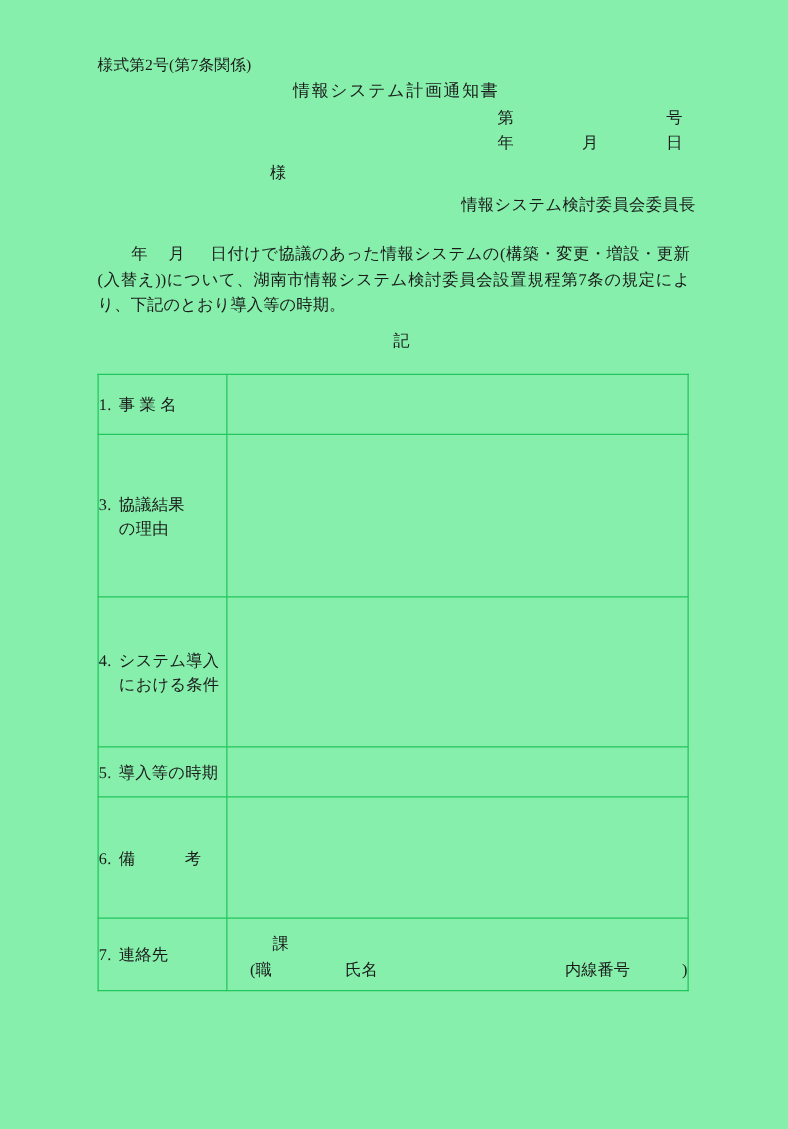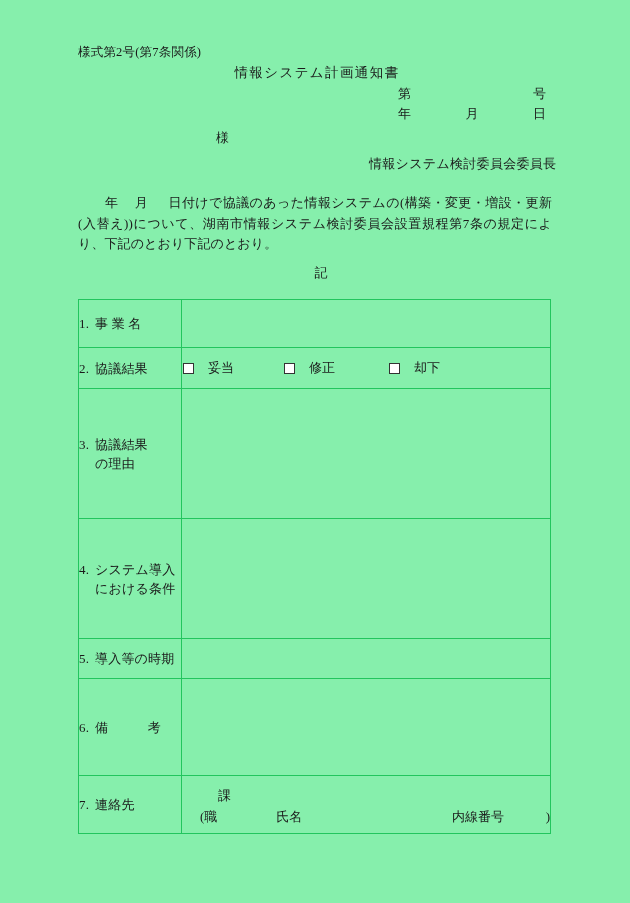--- a/index.html
+++ b/index.html
@@ -197,55 +197,34 @@
     <span>年</span>
     <span>月</span>
     <span>日</span>
   </div>
 
   <div class="addressee">様</div>
 
   <div class="issuer">情報システム検討委員会委員長</div>
 
   <div class="body-text">
-    <span class="indent">年</span><span class="gap-s"></span><span>月</span><span class="gap-m"></span><span>日付けで協議のあった情報システムの(構築・変更・増設・更新(入替え))</span><span>について、湖南市情報システム検討委員会設置規程第7条の規定により、下記のとおり</span><span>下記のとおり。</span>
+    <span class="indent">年</span><span class="gap-s"></span><span>月</span><span class="gap-m"></span><span>日付けで協議のあった情報システムの(構築・変更・増設・更新(入替え))</span><span>について、湖南市情報システム検討委員会設置規程第7条の規定により、下記のとおり</span><span>導入等の時期。</span>
   </div>
 
   <div class="ki-mark">記</div>
 
   <table class="form-table">
     <tbody>
       <tr class="r1">
         <td class="label-cell">
           <span class="num">1.</span><span>事 業 名</span>
         </td>
         <td class="value-cell"></td>
       </tr>
 
-      <tr class="r2">
-        <td class="label-cell">
-          <span class="num">2.</span><span>協議結果</span>
-        </td>
-        <td class="value-cell">
-          <div class="choices">
-            <span class="choice">
-              <span class="box"></span>
-              <span>妥当</span>
-            </span>
-            <span class="choice">
-              <span class="box"></span>
-              <span>修正</span>
-            </span>
-            <span class="choice">
-              <span class="box"></span>
-              <span>却下</span>
-            </span>
-          </div>
-        </td>
-      </tr>
 
       <tr class="r3">
         <td class="label-cell">
           <span class="num">3.</span><span>協議結果</span>
           <span class="sub">の理由</span>
         </td>
         <td class="value-cell"></td>
       </tr>
 
       <tr class="r4">

